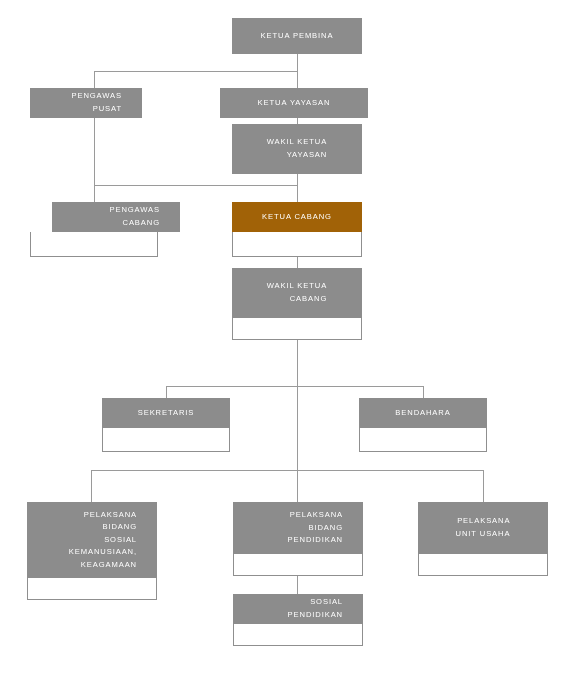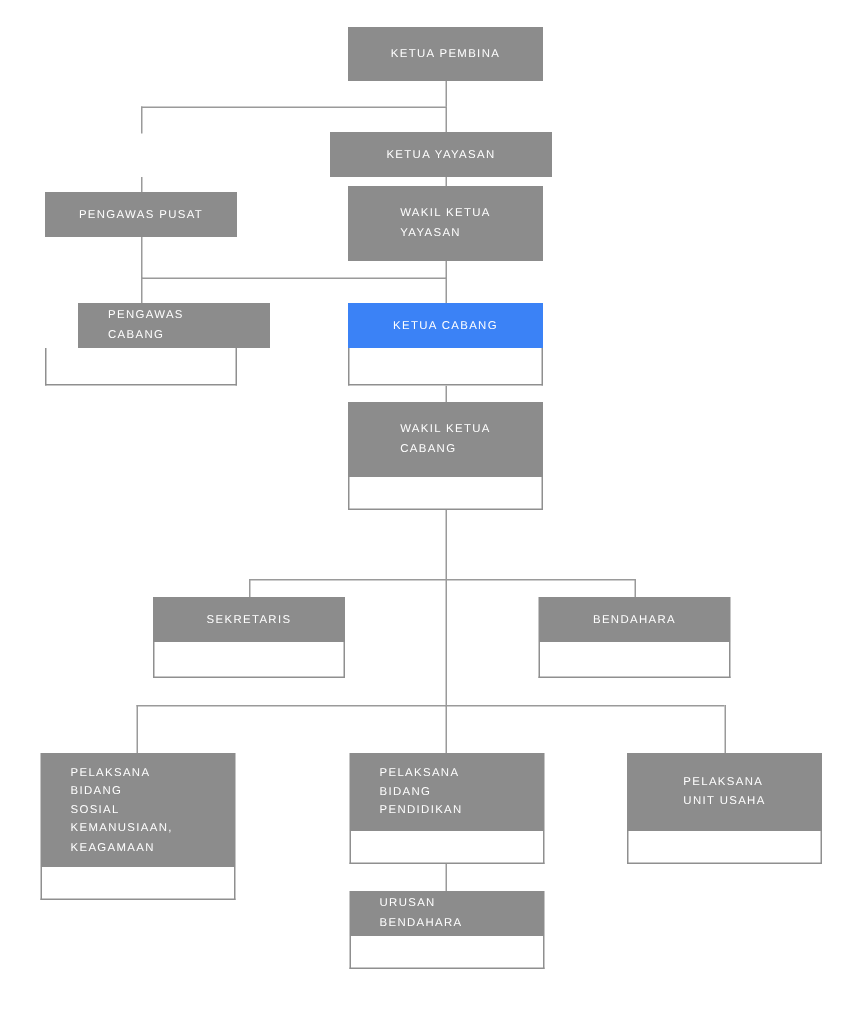--- a/index.html
+++ b/index.html
@@ -23,21 +23,21 @@
     box-sizing: border-box;
     z-index: 2;
   }
   .node-header {
     box-sizing: border-box;
     width: 100%;
     background: #8c8c8c;
     color: #ffffff;
     font-size: 7.6px;
     letter-spacing: 0.9px;
-    text-align: left;
+    text-align: right;
     display: flex;
     align-items: center;
     justify-content: center;
     line-height: 1.65;
     padding: 2px 20px;
     white-space: pre-line;
   }
   .node-slot {
     box-sizing: border-box;
     width: 100%;
@@ -74,36 +74,36 @@
     <div class="connector v" style="background: rgb(154, 154, 154); left: 423px; top: 386px; height: 13px;"></div>
     <div class="connector v" style="background: rgb(154, 154, 154); left: 297px; top: 386px; height: 85px;"></div>
     <div class="connector h" style="background: rgb(154, 154, 154); left: 91px; top: 470px; width: 392px;"></div>
     <div class="connector v" style="background: rgb(154, 154, 154); left: 91px; top: 470px; height: 33px;"></div>
     <div class="connector v" style="background: rgb(154, 154, 154); left: 297px; top: 470px; height: 33px;"></div>
     <div class="connector v" style="background: rgb(154, 154, 154); left: 483px; top: 470px; height: 33px;"></div>
     <div class="connector v" style="background: rgb(154, 154, 154); left: 297px; top: 576px; height: 19px;"></div>
     <div class="node" style="left: 232px; top: 18px; width: 130px;">
       <div class="node-header" style="height: 36px; background: rgb(140, 140, 140); color: rgb(255, 255, 255);">KETUA PEMBINA</div>
     </div>
-    <div class="node" style="left: 30px; top: 88px; width: 128px; margin-top: 40px;">
+    <div class="node" style="left: 30px; top: 88px; width: 112px;">
       <div class="node-header" style="height: 30px; background: rgb(140, 140, 140); color: rgb(255, 255, 255);">PENGAWAS PUSAT</div>
     </div>
     <div class="node" style="left: 220px; top: 88px; width: 148px;">
       <div class="node-header" style="height: 30px; background: rgb(140, 140, 140); color: rgb(255, 255, 255);">KETUA YAYASAN</div>
     </div>
     <div class="node" style="left: 232px; top: 124px; width: 130px;">
       <div class="node-header" style="height: 50px; background: rgb(140, 140, 140); color: rgb(255, 255, 255);">WAKIL KETUA
 YAYASAN</div>
     </div>
     <div class="node" style="left: 30px; top: 202px; width: 128px;">
       <div class="node-header" style="height: 30px; background: rgb(140, 140, 140); color: rgb(255, 255, 255); margin-left: 22px;">PENGAWAS CABANG</div>
       <div class="node-slot" style="height: 25px; background: rgb(255, 255, 255); border-color: rgb(143, 143, 143);"></div>
     </div>
     <div class="node" style="left: 232px; top: 202px; width: 130px;">
-      <div class="node-header" style="height: 30px; background: #3b82f6; color: rgb(255, 255, 255);">KETUA CABANG</div>
+      <div class="node-header" style="height: 30px; background: #a16207; color: rgb(255, 255, 255);">KETUA CABANG</div>
       <div class="node-slot" style="height: 25px; background: rgb(255, 255, 255); border-color: rgb(143, 143, 143);"></div>
     </div>
     <div class="node" style="left: 232px; top: 268px; width: 130px;">
       <div class="node-header" style="height: 50px; background: rgb(140, 140, 140); color: rgb(255, 255, 255);">WAKIL KETUA
 CABANG</div>
       <div class="node-slot" style="height: 22px; background: rgb(255, 255, 255); border-color: rgb(143, 143, 143);"></div>
     </div>
     <div class="node" style="left: 102px; top: 398px; width: 128px; border-radius: 12px;">
       <div class="node-header" style="height: 30px; background: rgb(140, 140, 140); color: rgb(255, 255, 255);">SEKRETARIS</div>
       <div class="node-slot" style="height: 24px; background: rgb(255, 255, 255); border-color: rgb(143, 143, 143);"></div>
@@ -123,16 +123,16 @@
       <div class="node-header" style="height: 52px; background: rgb(140, 140, 140); color: rgb(255, 255, 255);">PELAKSANA
 BIDANG PENDIDIKAN</div>
       <div class="node-slot" style="height: 22px; background: rgb(255, 255, 255); border-color: rgb(143, 143, 143);"></div>
     </div>
     <div class="node" style="left: 418px; top: 502px; width: 130px;">
       <div class="node-header" style="height: 52px; background: rgb(140, 140, 140); color: rgb(255, 255, 255);">PELAKSANA
 UNIT USAHA</div>
       <div class="node-slot" style="height: 22px; background: rgb(255, 255, 255); border-color: rgb(143, 143, 143);"></div>
     </div>
     <div class="node" style="left: 233px; top: 594px; width: 130px;">
-      <div class="node-header" style="height: 30px; background: rgb(140, 140, 140); color: rgb(255, 255, 255);">URUSAN BENDAHARA</div>
+      <div class="node-header" style="height: 30px; background: rgb(140, 140, 140); color: rgb(255, 255, 255);">SOSIAL PENDIDIKAN</div>
       <div class="node-slot" style="height: 22px; background: rgb(255, 255, 255); border-color: rgb(143, 143, 143);"></div>
     </div>
   </div>
 
 </body></html>

